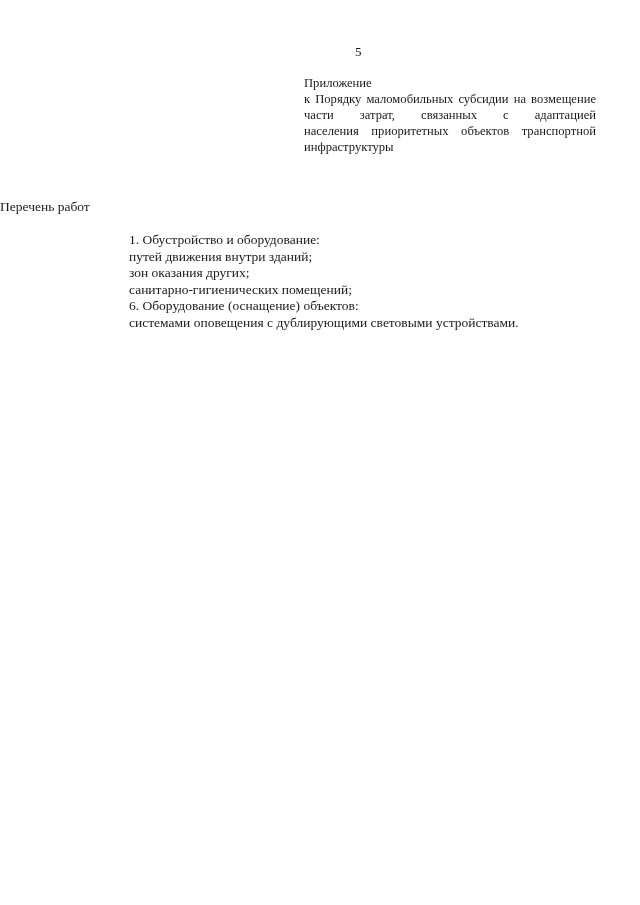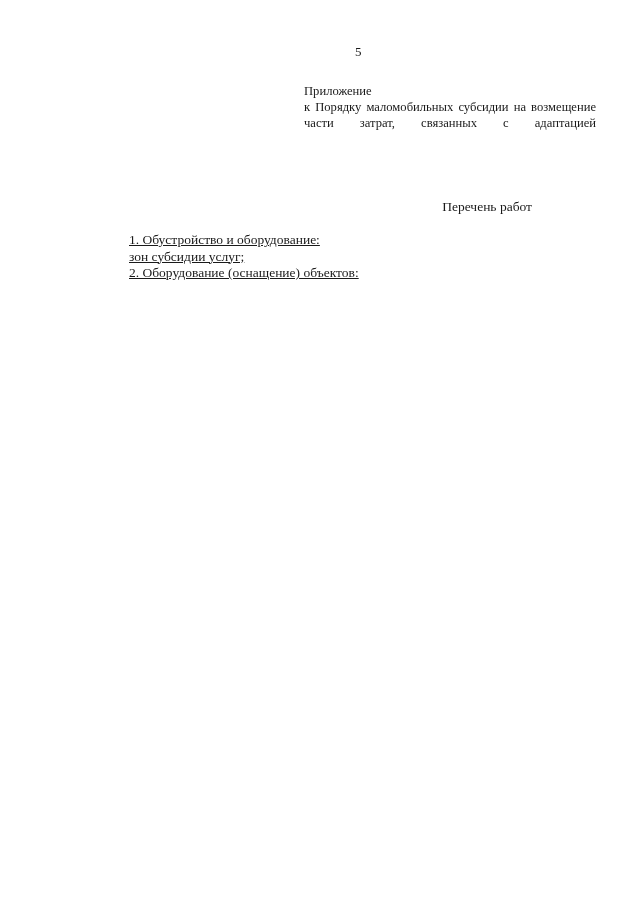--- a/index.html
+++ b/index.html
@@ -1,35 +1,40 @@
 <!DOCTYPE html>
 <html><head>
 <meta charset="utf-8">
 <style>
   html, body { margin:0; padding:0; background:#ffffff; }
   body { width:640px; height:905px; position:relative; overflow:hidden;
          font-family:"Liberation Serif", "DejaVu Serif", serif; color:#1a1a1a; }
   .page-number { position:absolute; left:355px; top:44px; font-size:13px; }
-  .appendix { position:absolute; left:304px; top:75px; width:292px; font-size:12.6px; line-height:16px;margin-top:8px; }
+  .appendix { position:absolute; left:304px; top:75px; width:292px; font-size:12.6px; line-height:16px; }
   .appendix .line { display:block; }
   .justify { text-align:justify; text-align-last:justify; }
-  .title { position:absolute; left:8px; width:524px; top:199px; text-align:right; font-size:13.5px; }
+  .title { position:absolute; left:0; width:524px; top:199px; text-align:left; font-size:13.5px; }
   .list { position:absolute; left:129px; top:232px; font-size:13.5px; line-height:16.5px; }
-  .list .item { display:block; white-space:nowrap;text-decoration:underline; }
+  .list .item { display:block; white-space:nowrap; }
 </style>
 </head>
 <body>
 
 <div class="page-number">5</div>
 
 <div class="appendix">
   <span class="line">Приложение</span>
   <span class="line justify">к Порядку маломобильных субсидии на возмещение</span>
   <span class="line justify">части затрат, связанных с адаптацией</span>
+  <span class="line justify">населения приоритетных объектов транспортной</span>
+  <span class="line">инфраструктуры</span>
 </div>
 
 <div class="title">Перечень работ</div>
 
 <div class="list">
   <span class="item">1. Обустройство и оборудование:</span>
-  <span class="item">зон субсидии услуг;</span>
-  <span class="item">2. Оборудование (оснащение) объектов:</span>
+  <span class="item">путей движения внутри зданий;</span>
+  <span class="item">зон оказания других;</span>
+  <span class="item">санитарно-гигиенических помещений;</span>
+  <span class="item">6. Оборудование (оснащение) объектов:</span>
+  <span class="item">системами оповещения с дублирующими световыми устройствами.</span>
 </div>
 
 </body></html>

